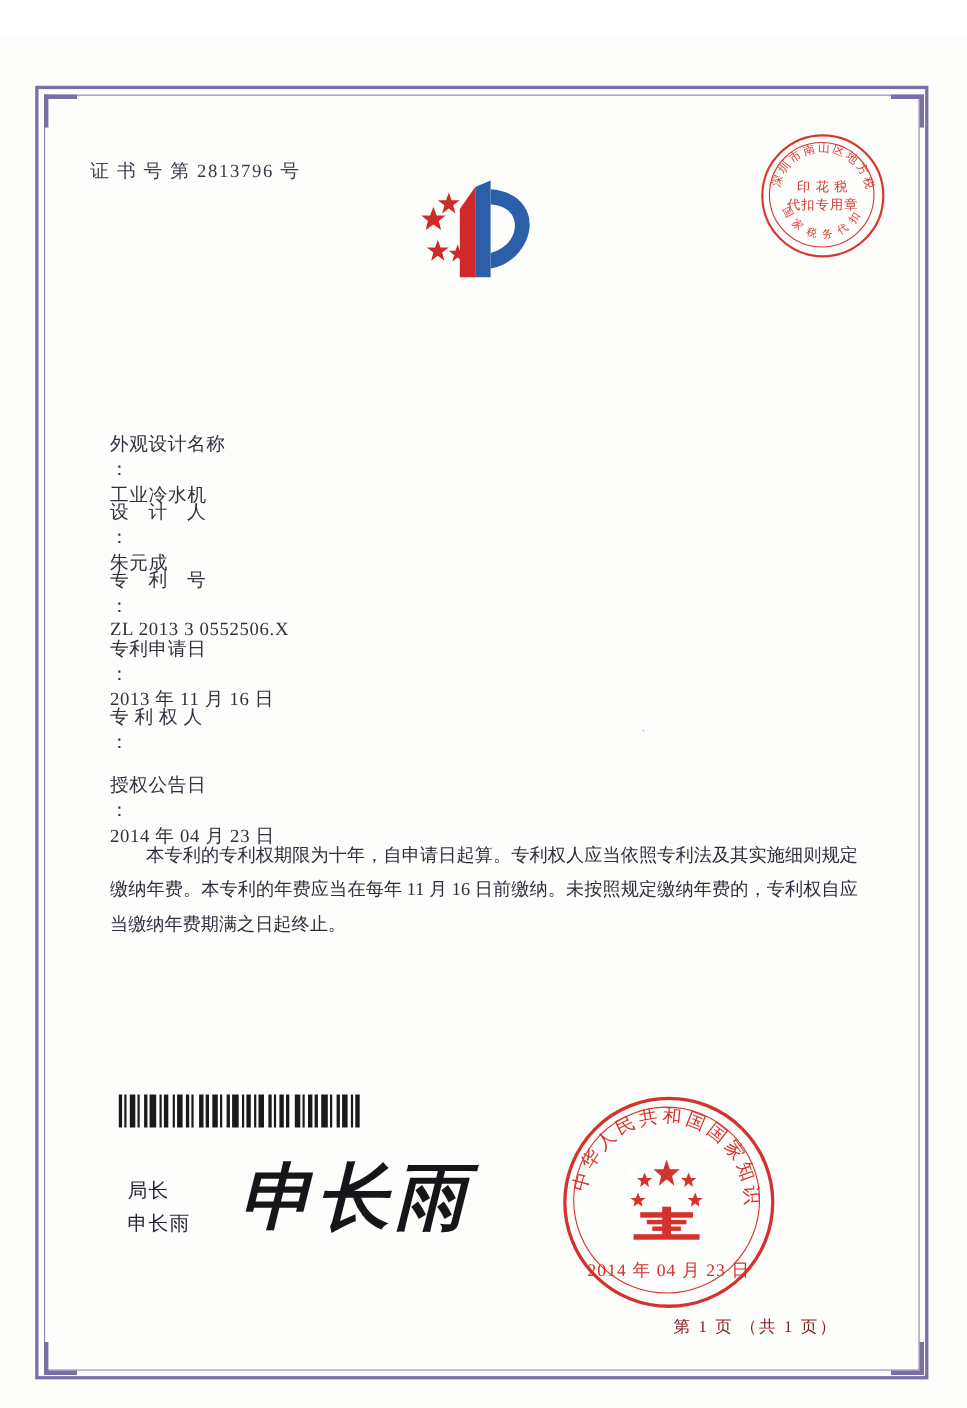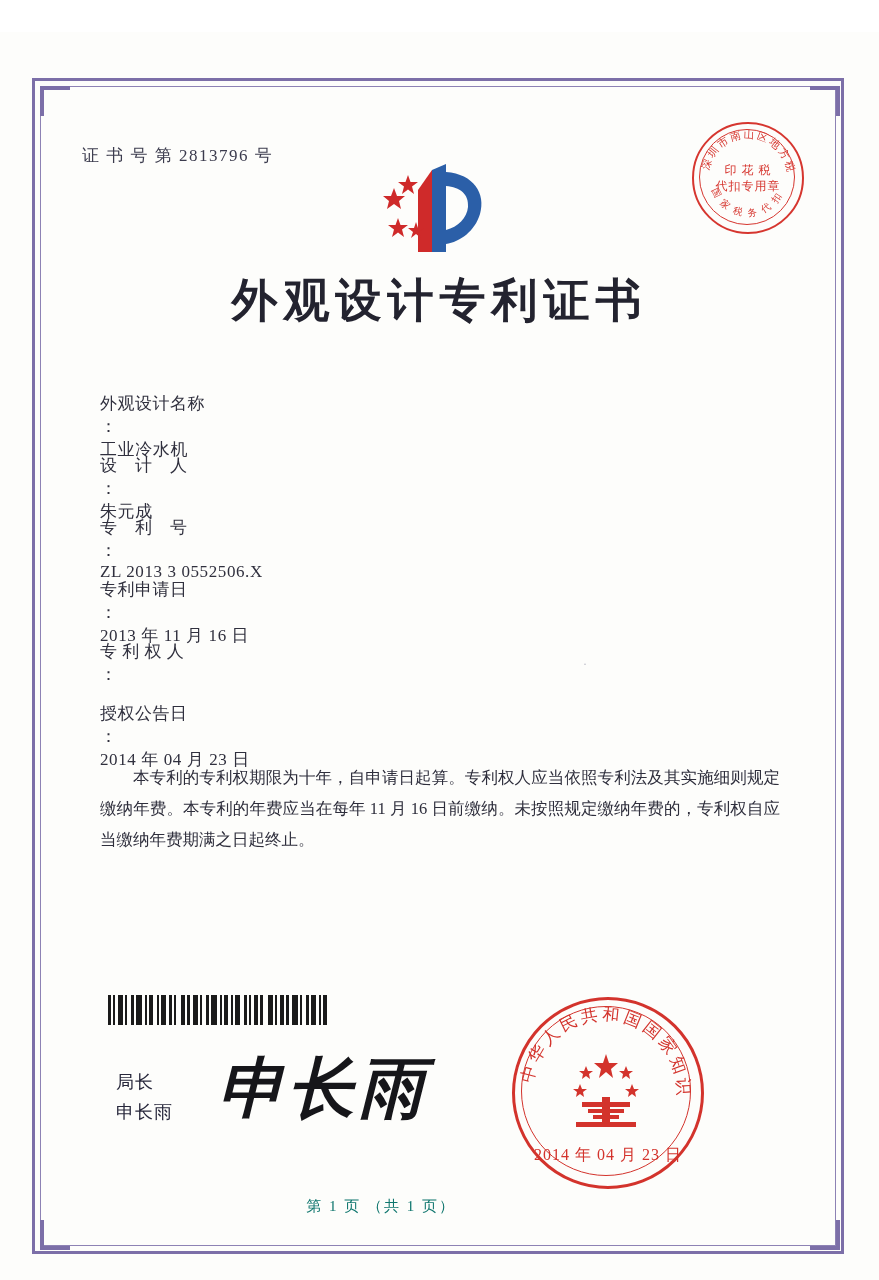--- a/index.html
+++ b/index.html
@@ -216,24 +216,24 @@
     color: #d3332c;
     letter-spacing: 1px;
     white-space: nowrap;
   }
 
   
   .footer {
     position: absolute;
     left: 0; top: 1165px;
     width: 762px;
-    text-align: center;
+    text-align: right;
     font-size: 15px;
     letter-spacing: 2px;
-    color: #0f766e;
+    color: #7f1d1d;
   }
 
   .faint-mark {
     position: absolute;
     left: 583px; top: 625px;
     width: 10px; height: 10px;
     color: #b9b9c4;
     font-size: 12px;
   }
 </style>
@@ -281,21 +281,20 @@
       <text font-size="9.5" fill="#d6362f" font-family="'Liberation Serif',serif" letter-spacing="2">
         <textPath href="#arcBottom" startOffset="10%">国 家 税 务 代 扣</textPath>
       </text>
     </svg>
     <div class="center-text">
       <div>印 花 税</div>
       <div>代扣专用章</div>
     </div>
   </div>
 
-  <div class="title">外观设计专利证书</div>
 
   <div class="fields">
     <div class="field-row">
       <span class="field-label">外观设计名称</span>
       <span class="field-sep">：</span>
       <span class="field-value">工业冷水机</span>
     </div>
     <div class="field-row">
       <span class="field-label">设　计　人</span>
       <span class="field-sep">：</span>

